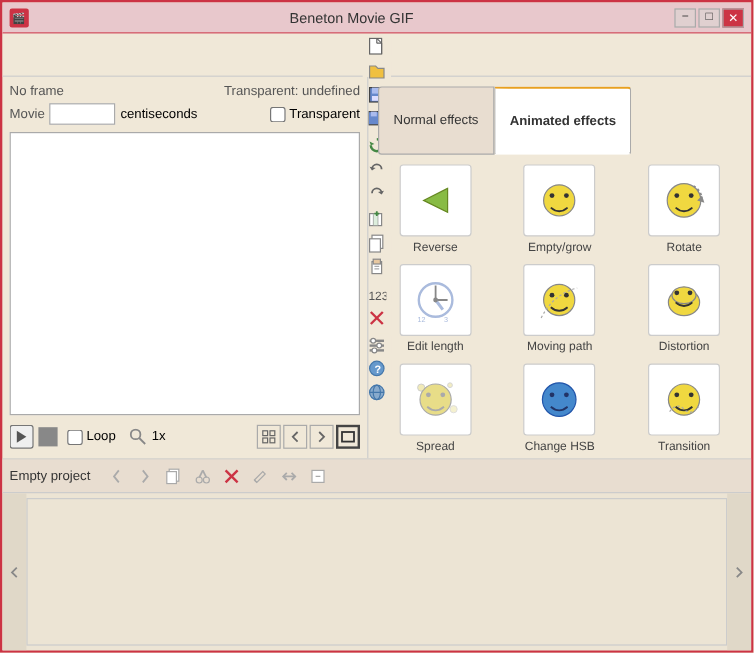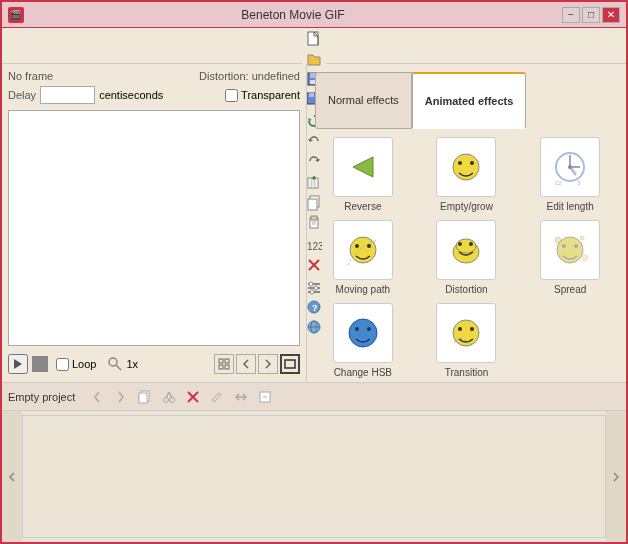--- a/index.html
+++ b/index.html
@@ -430,24 +430,24 @@
           <line x1="2" y1="8" x2="14" y2="8" stroke="#4477aa" stroke-width="1"></line>
         </svg>
     </button>
   </div>
 
   <div class="main-area">
 
     <div class="left-panel">
       <div class="frame-info">
         <span>No frame</span>
-        <span>Distortion: undefined</span>
+        <span>Transparent: undefined</span>
       </div>
       <div class="delay-row">
-        <span class="delay-label">Delay</span>
+        <span class="delay-label">Movie</span>
         <input class="delay-input" type="text" style="">
         <span>centiseconds</span>
         <div class="transparent-check">
           <input type="checkbox" style="">
           <span>Transparent</span>
         </div>
       </div>
       <div class="frame-canvas"></div>
 
       <div class="playback-bar">
@@ -522,20 +522,33 @@
             <svg width="40" height="40" viewBox="0 0 40 40">
               <circle cx="20" cy="20" r="13" fill="#f0d840" stroke="#888" stroke-width="1"></circle>
               <circle cx="14" cy="16" r="2" fill="#333"></circle>
               <circle cx="26" cy="16" r="2" fill="#333"></circle>
               <path d="M13 26 Q20 32 27 26" fill="none" stroke="#333" stroke-width="1.5"></path>
             </svg>
           </div>
           <span class="effect-label">Empty/grow</span>
         </div>
 
+        <div class="effect-item">
+          <div class="effect-thumb">
+            <svg width="40" height="40" viewBox="0 0 40 40">
+              <circle cx="20" cy="20" r="14" fill="#f0d840" stroke="#888" stroke-width="1"></circle>
+              <circle cx="14" cy="16" r="2" fill="#333"></circle>
+              <circle cx="26" cy="16" r="2" fill="#333"></circle>
+              <path d="M13 26 Q20 32 27 26" fill="none" stroke="#333" stroke-width="1.5"></path>
+              <path d="M28 8 A14 14 0 0 1 35 18" fill="none" stroke="#888" stroke-width="1.5" stroke-dasharray="2,2"></path>
+              <polygon points="35,16 37,22 31,20" fill="#888"></polygon>
+            </svg>
+          </div>
+          <span class="effect-label">Rotate</span>
+        </div>
 
         <div class="effect-item">
           <div class="effect-thumb">
             <svg width="40" height="40" viewBox="0 0 40 40">
               <circle cx="20" cy="20" r="14" fill="none" stroke="#aabbdd" stroke-width="2"></circle>
               <line x1="20" y1="20" x2="20" y2="8" stroke="#888" stroke-width="1.5"></line>
               <line x1="20" y1="20" x2="30" y2="20" stroke="#888" stroke-width="1.5"></line>
               <line x1="20" y1="20" x2="26" y2="28" stroke="#aabbdd" stroke-width="2.5"></line>
               <circle cx="20" cy="20" r="2" fill="#888"></circle>
               <text x="5" y="38" font-size="6" fill="#aabbdd">12</text>

